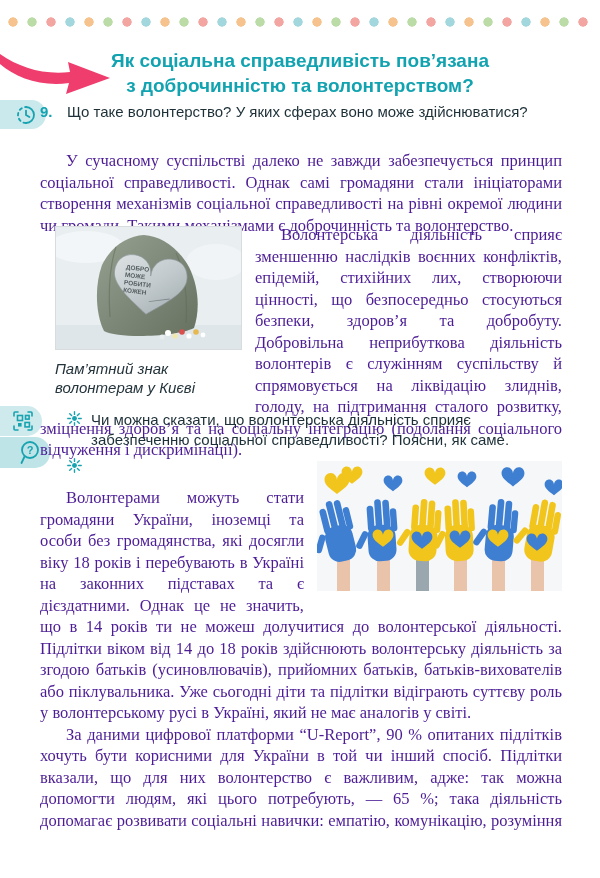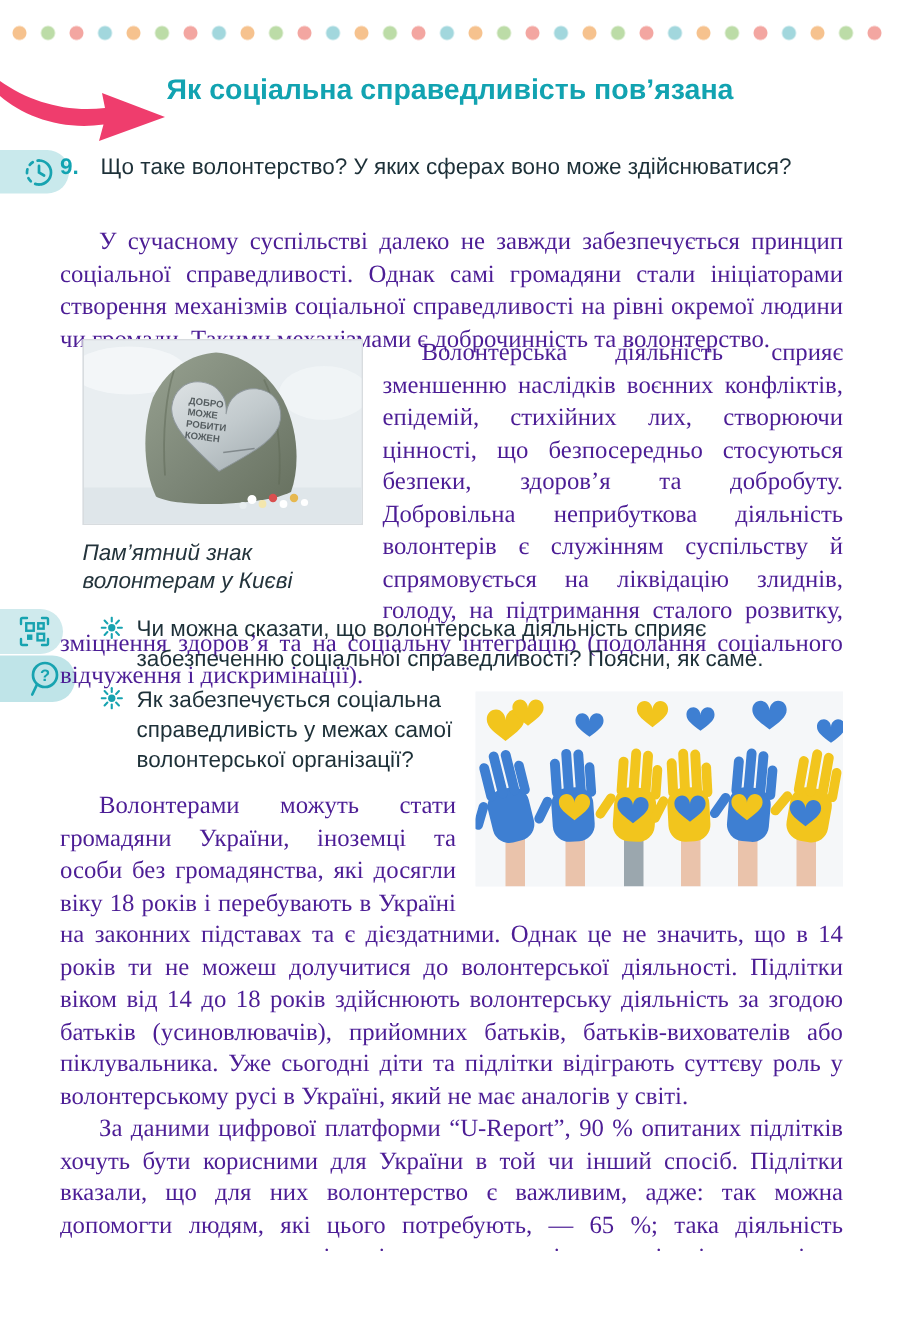--- a/index.html
+++ b/index.html
@@ -75,20 +75,21 @@
   <div class="dots"></div>
 
   <div class="arrow-wrap">
     <svg viewBox="0 0 112 56" width="112" height="56">
       <path d="M0 10 C20 24 44 31 70 28 L68 18 L110 34 L66 50 L69 39 C42 43 16 34 0 20 Z" fill="#ef3d6d"></path>
     </svg>
   </div>
 
   <div class="title">
     <div>Як соціальна справедливість пов’язана</div>
+    <div>з доброчинністю та волонтерством?</div>
   </div>
 
   <div class="pill pill-clock">
     <svg width="24" height="24" viewBox="0 0 24 24">
       <g fill="none" stroke="#17a3b0" stroke-width="1.8" stroke-linecap="round">
         <path d="M12 4 a8 8 0 0 1 0 16"></path>
         <path d="M12 20 a8 8 0 0 1 0 -16" stroke-dasharray="2.6 3.4"></path>
         <path d="M12 7.6 L12 12 L15.4 14"></path>
       </g>
     </svg>
@@ -247,21 +248,20 @@
             <line x1="0.8" y1="8" x2="3.6" y2="8"></line>
               <line x1="12.4" y1="8" x2="15.2" y2="8"></line>
             <line x1="2.9" y1="2.9" x2="4.9" y2="4.9"></line>
               <line x1="11.1" y1="11.1" x2="13.1" y2="13.1"></line>
             <line x1="2.9" y1="13.1" x2="4.9" y2="11.1"></line>
               <line x1="11.1" y1="4.9" x2="13.1" y2="2.9"></line>
           </g>
           <circle cx="8" cy="8" r="2.6" fill="#17a3b0"></circle>
         </svg>
       </span>
-      <span>Як забезпечується соціальна справедливість у межах самої волонтерської організації?</span>
     </div>
 
     <p class="body-p p3">Волонтерами можуть стати громадяни України, іноземці та особи без громадянства, які досягли віку 18 років і перебувають в Україні на законних підставах та є дієздатними. Однак це не значить, що в 14 років ти не можеш долучитися до волонтерської діяльності. Підлітки віком від 14 до 18 років здійснюють волонтерську діяльність за згодою батьків (усиновлювачів), прийомних батьків, батьків-вихователів або піклувальника. Уже сьогодні діти та підлітки відіграють суттєву роль у волонтерському русі в Україні, який не має аналогів у світі.</p>
     <p class="body-p p4">За даними цифрової платформи “U-Report”, 90 % опитаних підлітків хочуть бути корисними для України в той чи інший спосіб. Підлітки вказали, що для них волонтерство є важливим, адже: так можна допомогти людям, які цього потребують, — 65 %; така діяльність допомагає розвивати соціальні навички: емпатію, комунікацію, розуміння потреб інших тощо — 28,8 %; це позитивно впливає на місто / селище — 27,4 %.</p>
   </section>
 
   <div class="dash-line"></div>
   <div class="badge">178</div>
   <div class="footer-text">Розділ 9 · Підприємливість. Етична поведінка</div>
 

